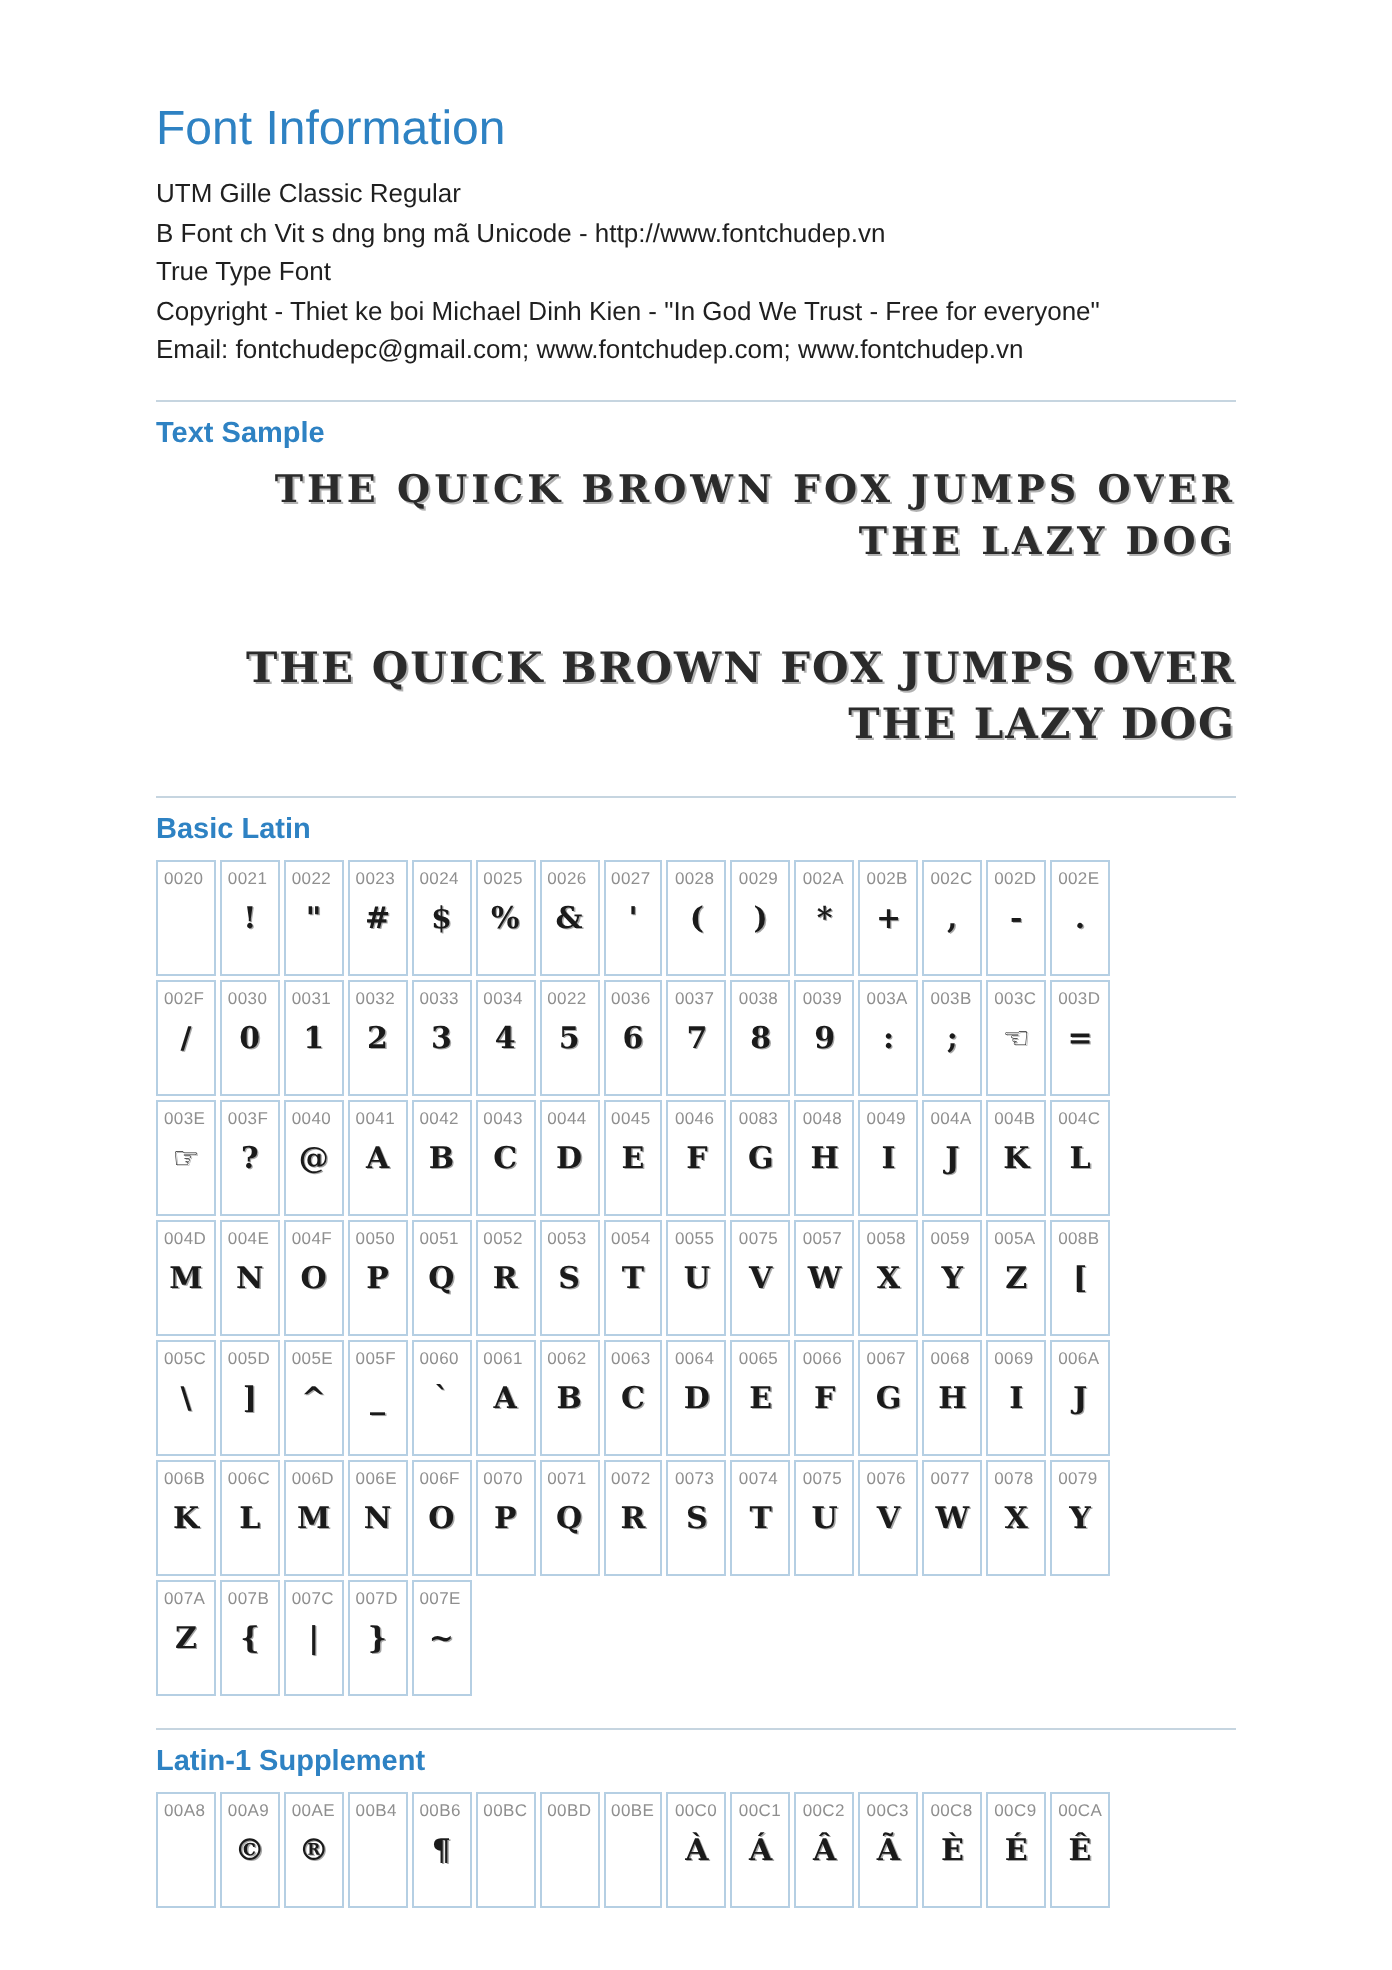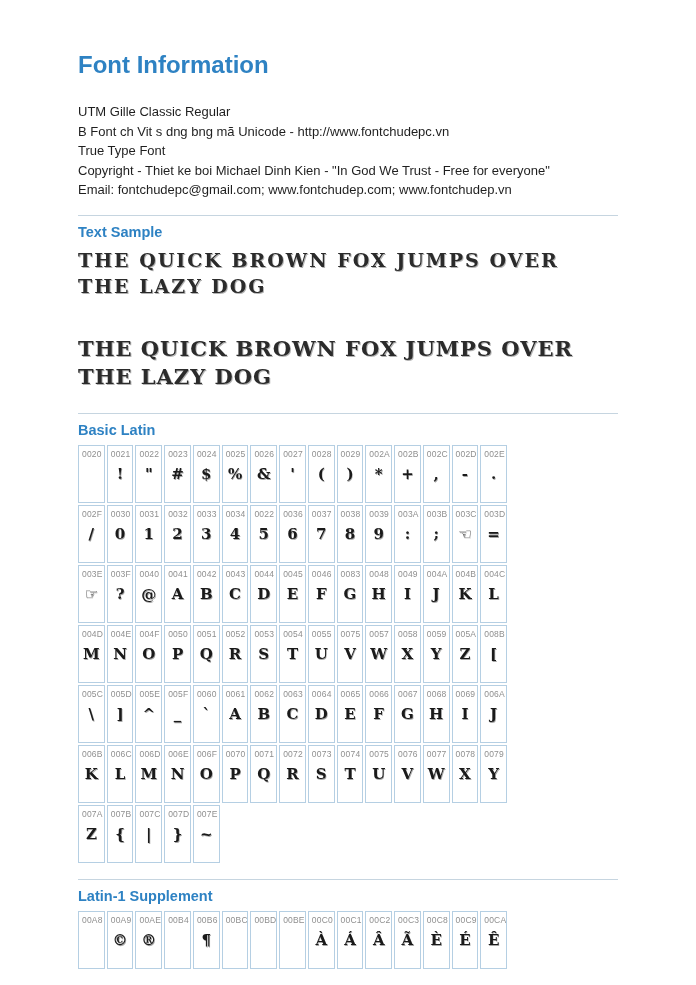--- a/index.html
+++ b/index.html
@@ -15,58 +15,58 @@
     width:696px;height:985px;
     font-family:"Liberation Sans",sans-serif;
     color:var(--ink);
     overflow:hidden;
   }
   .page{padding:50px 78px 40px 78px;}
 
   h1.page-title{
     color:var(--accent);
     font-size:24px;
-    font-weight:bold;
+    font-weight:normal;
     line-height:30px;
-    margin-bottom:22px;
+    margin-bottom:7px;
   }
   .info-line{
     font-size:13px;
     font-weight:normal;
     line-height:19.5px;
     color:var(--ink);
     white-space:nowrap;
   }
   .divider{
     border:none;
     border-top:1px solid var(--divider);
     margin:15px 0 7px 0;
   }
   h2.section-heading{
     color:var(--accent);
     font-size:14.5px;
     font-weight:bold;
     line-height:18px;
     margin-bottom:6px;
   }
-  .sample-block{width:540px;text-align:left;}
+  .sample-block{width:540px;text-align:right;}
   .sample-text{
     font-family:"DejaVu Serif","Liberation Serif",serif;
     font-weight:bold;
     color:#2b2b2b;
     text-shadow:1px 1px 0 rgba(0,0,0,0.30);
   }
   .sample-1{font-size:19px;line-height:26px;letter-spacing:2px;margin-top:6px;}
   .sample-2{font-size:21px;line-height:28px;letter-spacing:1px;margin-top:36px;margin-bottom:22px;}
 
   .charmap{
     display:grid;
     grid-template-columns:repeat(15,1fr);
     gap:2px;
-    width:429px;
+    width:477px;
     margin-top:6px;
   }
   .cell{
     border:1px solid var(--grid-border);
     height:58px;
     background:#ffffff;
     overflow:hidden;
   }
   .cell .code{
     font-size:8.5px;
@@ -86,21 +86,21 @@
 </style>
 </head>
 <body>
 
 <div class="page">
 
   <h1 class="page-title">Font Information</h1>
 
   <div>
     <p class="info-line">UTM Gille Classic Regular</p>
-    <p class="info-line">B Font ch Vit s dng bng mã Unicode - http://www.fontchudepc.vn</p>
+    <p class="info-line">B Font ch Vit s dng bng mã Unicode - http://www.fontchudep.vn</p>
     <p class="info-line">True Type Font</p>
     <p class="info-line">Copyright - Thiet ke boi Michael Dinh Kien - "In God We Trust - Free for everyone"</p>
     <p class="info-line">Email: fontchudepc@gmail.com; www.fontchudep.com; www.fontchudep.vn</p>
   </div>
 
   <hr class="divider">
 
   <h2 class="section-heading">Text Sample</h2>
 
   <div class="sample-block">

